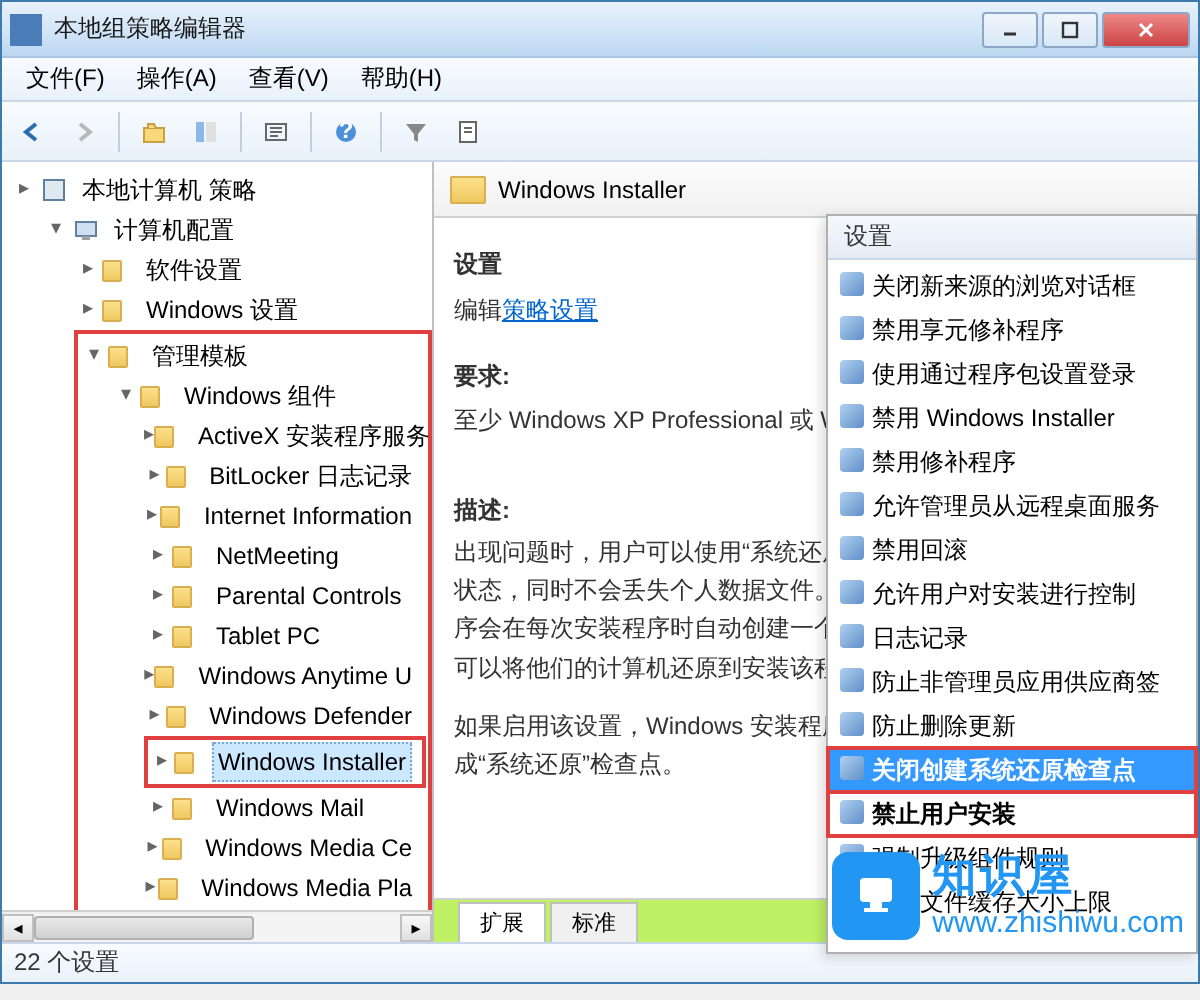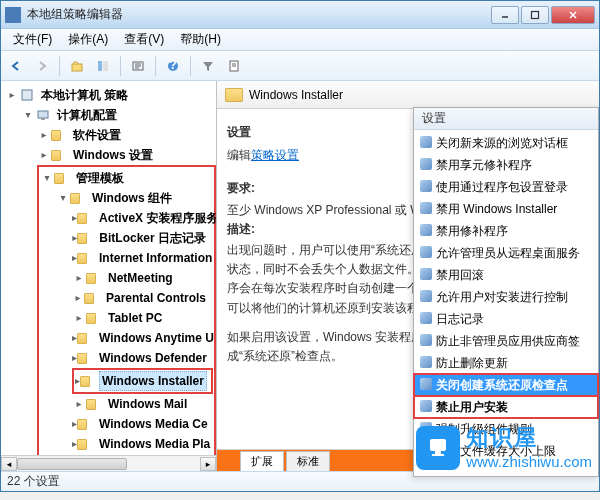--- a/index.html
+++ b/index.html
@@ -21,33 +21,33 @@
 .tb-btn { width: 22px; height: 22px; display: flex; align-items: center; justify-content: center; border: 1px solid transparent; }
 .tb-sep { width: 1px; height: 20px; background: #c0d0e0; margin: 0 2px; }
 
 .content { flex: 1; display: flex; min-height: 0; }
 .tree-pane { width: 216px; border-right: 1px solid #c0c0c0; overflow: hidden; background: #fff; display: flex; flex-direction: column; }
 .tree-scroll { flex: 1; overflow-x: auto; overflow-y: hidden; padding: 4px 0; }
 .tree-root { padding-left: 4px; }
 .tree-node { white-space: nowrap; line-height: 18px; display: flex; align-items: center; padding-right: 4px; }
 .tree-node .exp { width: 14px; text-align: center; color: #666; font-size: 10px; cursor: default; }
 .tree-node .ico { width: 16px; height: 16px; margin-right: 3px; display: inline-flex; align-items: center; justify-content: center; }
-.tree-node .label { padding: 1px 3px; font-weight: bold; }
+.tree-node .label { padding: 1px 3px; }
 .tree-node.selected .label { background: #cce8ff; border: 1px dotted #7aa8d8; padding: 0 2px; }
 .tree-children { padding-left: 16px; }
 .highlight-red { border: 2px solid #e04040; padding: 1px; }
 
 .detail-pane { flex: 1; display: flex; flex-direction: column; background: #fff; min-width: 0; position: relative; }
 .detail-header { height: 28px; display: flex; align-items: center; padding: 0 8px; border-bottom: 1px solid #d0d0d0; background: linear-gradient(to bottom, #fcfcfc, #f0f0f0); }
 .folder-ico { width: 18px; height: 14px; background: linear-gradient(to bottom, #fce08c, #f0c860); border: 1px solid #d8b050; border-radius: 1px; margin-right: 6px; }
 .detail-body { flex: 1; display: flex; min-height: 0; }
 .desc-col { flex: 1; padding: 8px 10px; overflow: hidden; font-size: 12px; line-height: 1.6; color: #333; }
 .desc-col h4 { font-weight: bold; margin: 6px 0 2px; }
 .desc-col a { color: #0066cc; text-decoration: underline; }
-.tabs-row { height: 22px; border-top: 1px solid #d0d0d0; display: flex; align-items: flex-end; padding-left: 23px; background: #f97316; }
+.tabs-row { height: 22px; border-top: 1px solid #d0d0d0; display: flex; align-items: flex-end; padding-left: 12px; background: #bef264; }
 .tab { padding: 2px 10px; border: 1px solid #c0c0c0; border-bottom: none; background: #f0f0f0; margin-right: 2px; font-size: 11px; }
 .tab.active { background: #fff; }
 
 .settings-panel { position: absolute; top: 26px; right: 0; width: 186px; height: 370px; background: #fff; border: 1px solid #b0b0b0; box-shadow: -2px 2px 6px rgba(0,0,0,0.15); }
 .settings-header { height: 22px; background: linear-gradient(to bottom, #f4f8fc, #e4ecf6); border-bottom: 1px solid #c8d8e8; display: flex; align-items: center; padding: 0 8px; font-weight: normal; color: #333; }
 .settings-list { padding: 2px 0; }
 .settings-item { padding: 3px 8px 3px 22px; line-height: 16px; position: relative; cursor: default; white-space: nowrap; overflow: hidden; text-overflow: ellipsis; }
 .settings-item::before { content: ""; position: absolute; left: 6px; top: 4px; width: 12px; height: 12px; background: linear-gradient(135deg, #b0d0f0, #6090c8); border-radius: 2px; }
 .settings-item.selected { background: #3399ff; color: #fff; }
 .settings-item.red-box { outline: 2px solid #e04040; outline-offset: -1px; font-weight: bold; }
@@ -327,21 +327,21 @@
         <span>Windows Installer</span>
       </div>
       <div class="detail-body">
         <div class="desc-col">
           <h4>设置</h4>
           <div style="margin-top:4px;">
             <span>编辑</span><a href="#">策略设置</a>
           </div>
           <h4 style="margin-top:14px;">要求:</h4>
           <div>至少 Windows XP Professional 或 Windows Server 2003 系列</div>
-          <h4 style="margin-top:0;">描述:</h4>
+          <h4 style="margin-top:26px;">描述:</h4>
           <div>出现问题时，用户可以使用“系统还原”将其计算机还原到之前的某个状态，同时不会丢失个人数据文件。默认情况下，Windows 安装程序会在每次安装程序时自动创建一个“系统还原”检查点。这样用户便可以将他们的计算机还原到安装该程序之前的状态。</div>
           <div style="margin-top:10px;">如果启用该设置，Windows 安装程序在安装应用程序时将不会生成“系统还原”检查点。</div>
         </div>
       </div>
       <div class="tabs-row">
         <div class="tab active">扩展</div>
         <div class="tab">标准</div>
       </div>
 
       <div class="settings-panel">

